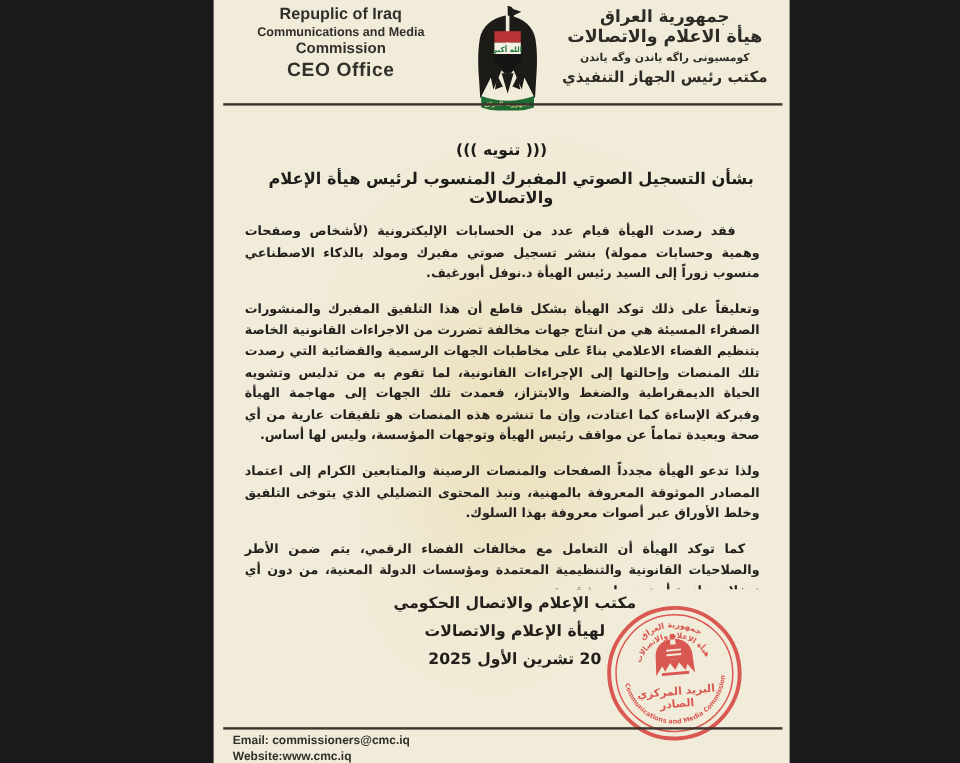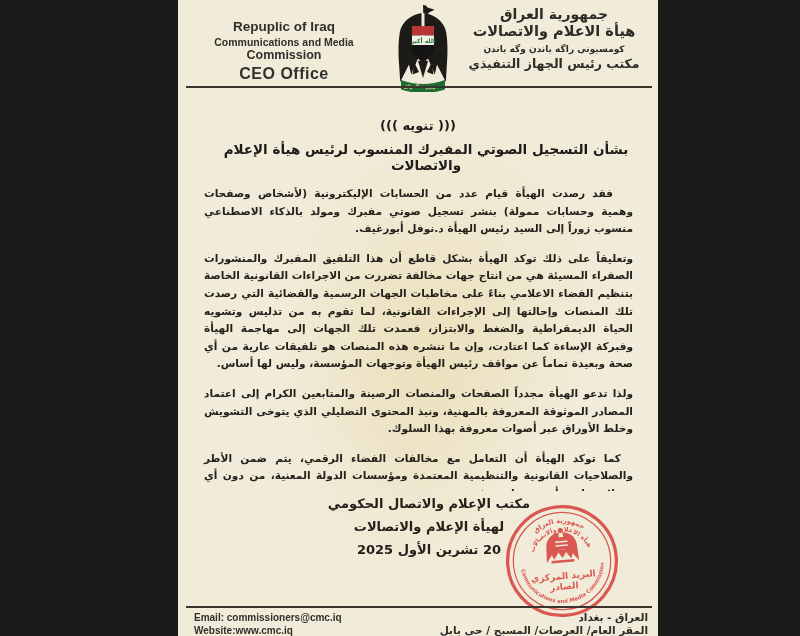--- a/index.html
+++ b/index.html
@@ -10,21 +10,21 @@
     position:absolute; left:178px; top:0; width:480px; height:636px;
     background:
       radial-gradient(circle at 250px 360px, rgba(216,190,90,0.16), rgba(216,190,90,0) 150px),
       radial-gradient(circle at 265px 290px, rgba(216,190,90,0.10), rgba(216,190,90,0) 190px),
       radial-gradient(circle at 230px 470px, rgba(216,190,90,0.08), rgba(216,190,90,0) 120px),
       #f1ebd9;
     color:#222; overflow:hidden;
   }
 
   
-  .hdr-eng { position:absolute; left:8px; top:19px; width:196px; text-align:center;
+  .hdr-eng { position:absolute; left:8px; top:4px; width:196px; text-align:center;
              font-family:"Liberation Sans", sans-serif; color:#33302b; font-weight:bold; }
   .hdr-eng .l1 { font-size:13.5px; }
   .hdr-eng .l2 { font-size:10.5px; margin-top:2px; }
   .hdr-eng .l3 { font-size:12.5px; margin-top:0; }
   .hdr-eng .l4 { font-size:16px; margin-top:3px; letter-spacing:.5px; }
 
   .hdr-emblem { position:absolute; left:214px; top:4px; width:62px; height:88px; }
 
   .hdr-ar { position:absolute; right:6px; top:6px; width:196px; text-align:center;
             direction:rtl; color:#2e2b26; font-weight:bold; }
@@ -104,21 +104,21 @@
   </div>
 
   <div class="hdr-rule"></div>
 
   <div class="doc-title">((( تنويه )))</div>
   <div class="doc-subtitle">بشأن التسجيل الصوتي المفبرك المنسوب لرئيس هيأة الإعلام والاتصالات</div>
 
   <div class="body-text">
     <p class="indent-lg">فقد رصدت الهيأة قيام عدد من الحسابات الإليكترونية (لأشخاص وصفحات وهمية وحسابات ممولة) بنشر تسجيل صوتي مفبرك ومولد بالذكاء الاصطناعي منسوب زوراً إلى السيد رئيس الهيأة د.نوفل أبورغيف.</p>
     <p>وتعليقاً على ذلك توكد الهيأة بشكل قاطع أن هذا التلفيق المفبرك والمنشورات الصفراء المسيئة هي من انتاج جهات مخالفة تضررت من الاجراءات القانونية الخاصة بتنظيم الفضاء الاعلامي بناءً على مخاطبات الجهات الرسمية والقضائية التي رصدت تلك المنصات وإحالتها إلى الإجراءات القانونية، لما تقوم به من تدليس وتشويه الحياة الديمقراطية والضغط والابتزاز، فعمدت تلك الجهات إلى مهاجمة الهيأة وفبركة الإساءة كما اعتادت، وإن ما تنشره هذه المنصات هو تلفيقات عارية من أي صحة وبعيدة تماماً عن مواقف رئيس الهيأة وتوجهات المؤسسة، وليس لها أساس.</p>
-    <p>ولذا تدعو الهيأة مجدداً الصفحات والمنصات الرصينة والمتابعين الكرام إلى اعتماد المصادر الموثوقة المعروفة بالمهنية، ونبذ المحتوى التضليلي الذي يتوخى التشويش وخلط الأوراق عبر أصوات معروفة بهذا السلوك.</p>
+    <p>ولذا تدعو الهيأة مجدداً الصفحات والمنصات الرصينة والمتابعين الكرام إلى اعتماد المصادر الموثوقة المعروفة بالمهنية، ونبذ المحتوى التضليلي الذي يتوخى التلفيق وخلط الأوراق عبر أصوات معروفة بهذا السلوك.</p>
     <p class="indent-sm">كما توكد الهيأة أن التعامل مع مخالفات الفضاء الرقمي، يتم ضمن الأطر والصلاحيات القانونية والتنظيمية المعتمدة ومؤسسات الدولة المعنية، من دون أي تدخلات جانبية أو توجيهات شفهية.</p>
 
   </div>
 
   <div class="signature">
     <div>مكتب الإعلام والاتصال الحكومي</div>
     <div>لهيأة الإعلام والاتصالات</div>
     <div>20 تشرين الأول 2025</div>
   </div>
 
@@ -151,18 +151,14 @@
     <text font-size="5.6" font-weight="bold" fill="#d94c47">
       <textPath href="#arcBottom" startOffset="50%" text-anchor="middle">Communications and Media Commission</textPath>
     </text>
   </svg>
 
   <div class="ftr-rule"></div>
   <div class="ftr-left">
     <div>Email: commissioners@cmc.iq</div>
     <div>Website:www.cmc.iq</div>
   </div>
-  <div class="ftr-right">
-    <div>العراق - بغداد</div>
-    <div>المقر العام/ العرصات/ المسبح / حي بابل</div>
-  </div>
 
 </div>
 
 </body></html>

